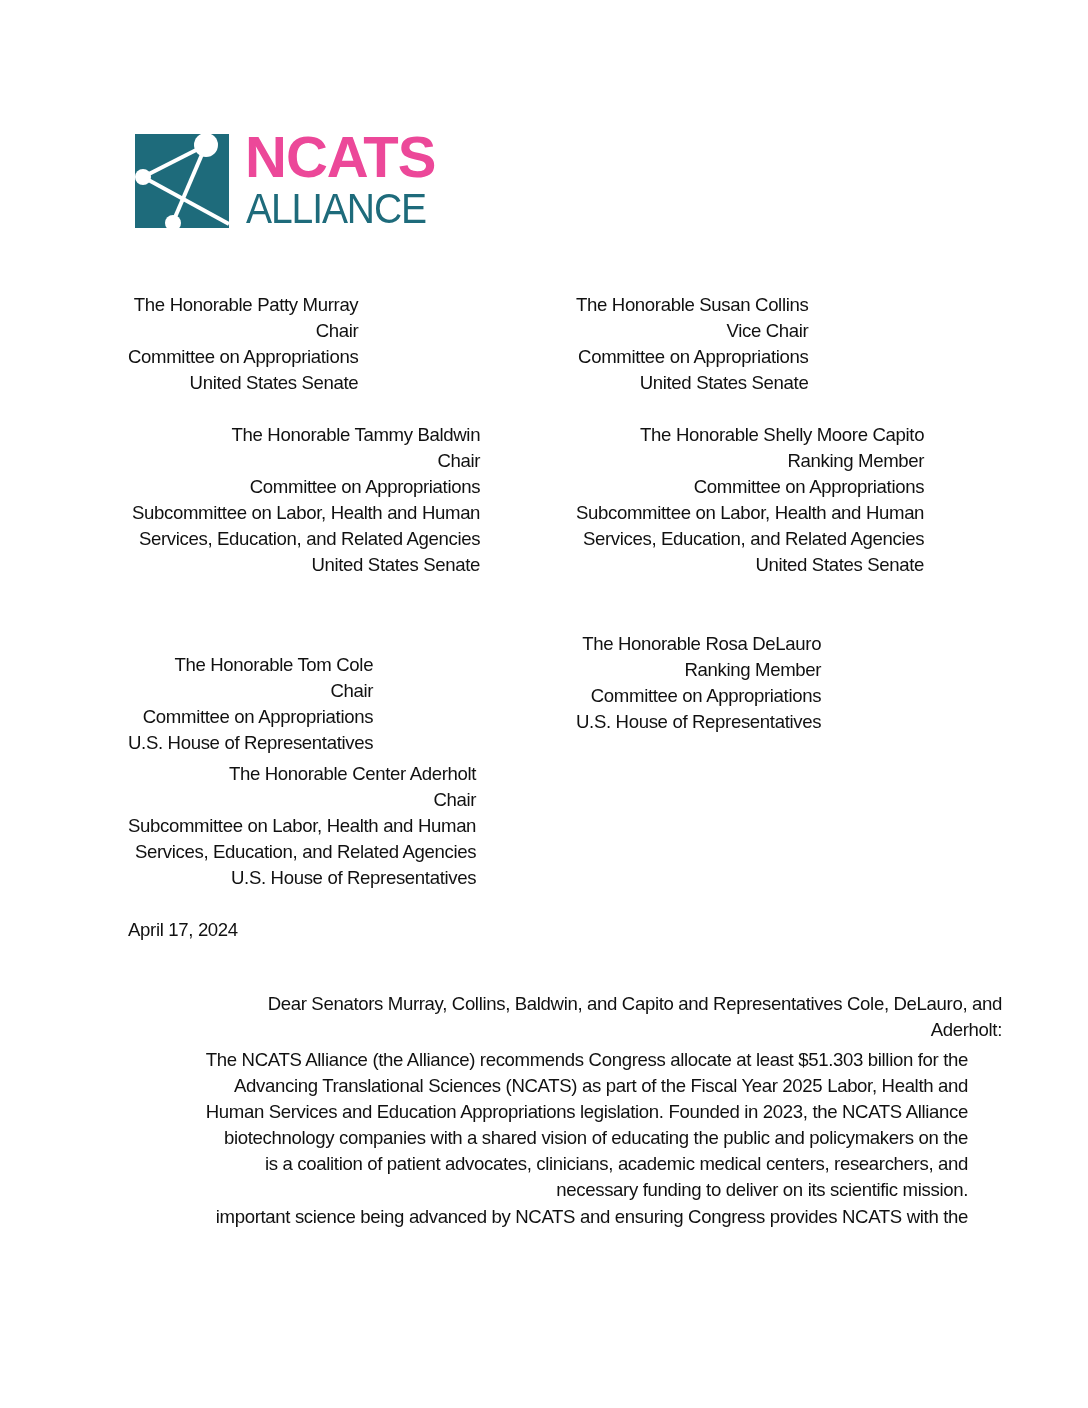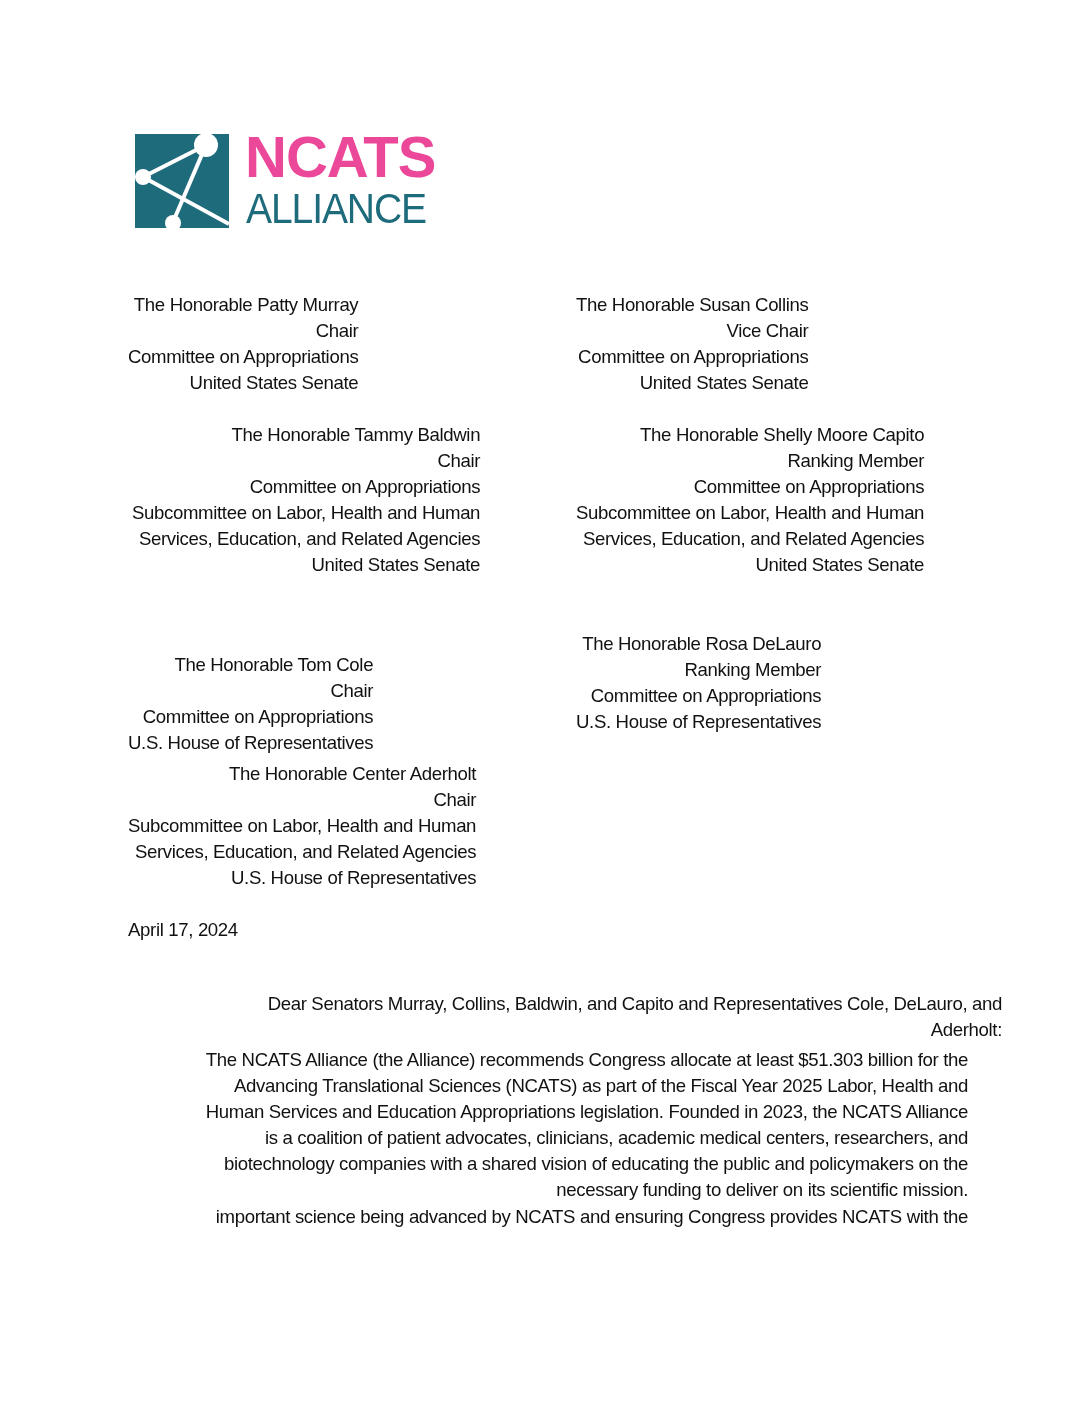--- a/index.html
+++ b/index.html
@@ -94,17 +94,17 @@
 
 <div class="para text" style="top:991px;margin-left:34px;">
   <div>Dear Senators Murray, Collins, Baldwin, and Capito and Representatives Cole, DeLauro, and</div>
   <div>Aderholt:</div>
 </div>
 
 <div class="para text" style="top:1047px;">
   <div>The NCATS Alliance (the Alliance) recommends Congress allocate at least $51.303 billion for the</div>
   <div>Advancing Translational Sciences (NCATS) as part of the Fiscal Year 2025 Labor, Health and</div>
   <div>Human Services and Education Appropriations legislation.  Founded in 2023, the NCATS Alliance</div>
+  <div>biotechnology companies with a shared vision of educating the public and policymakers on the</div>
   <div>is a coalition of patient advocates, clinicians, academic medical centers, researchers, and</div>
-  <div>biotechnology companies with a shared vision of educating the public and policymakers on the</div>
   <div>necessary funding to deliver on its scientific mission.</div>
   <div>important science being advanced by NCATS and ensuring Congress provides NCATS with the</div>
 </div>
 
 </body></html>

